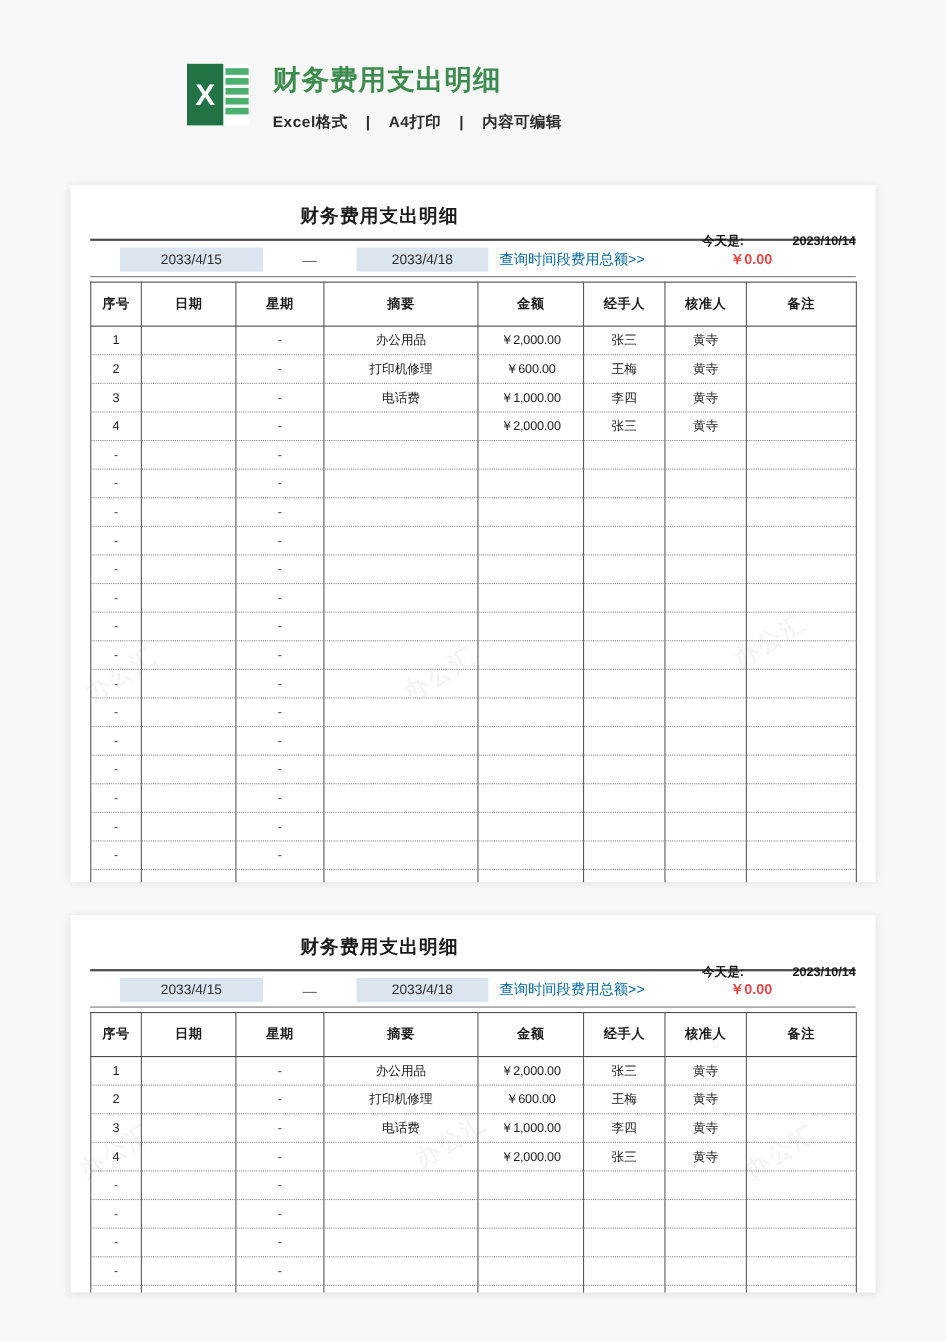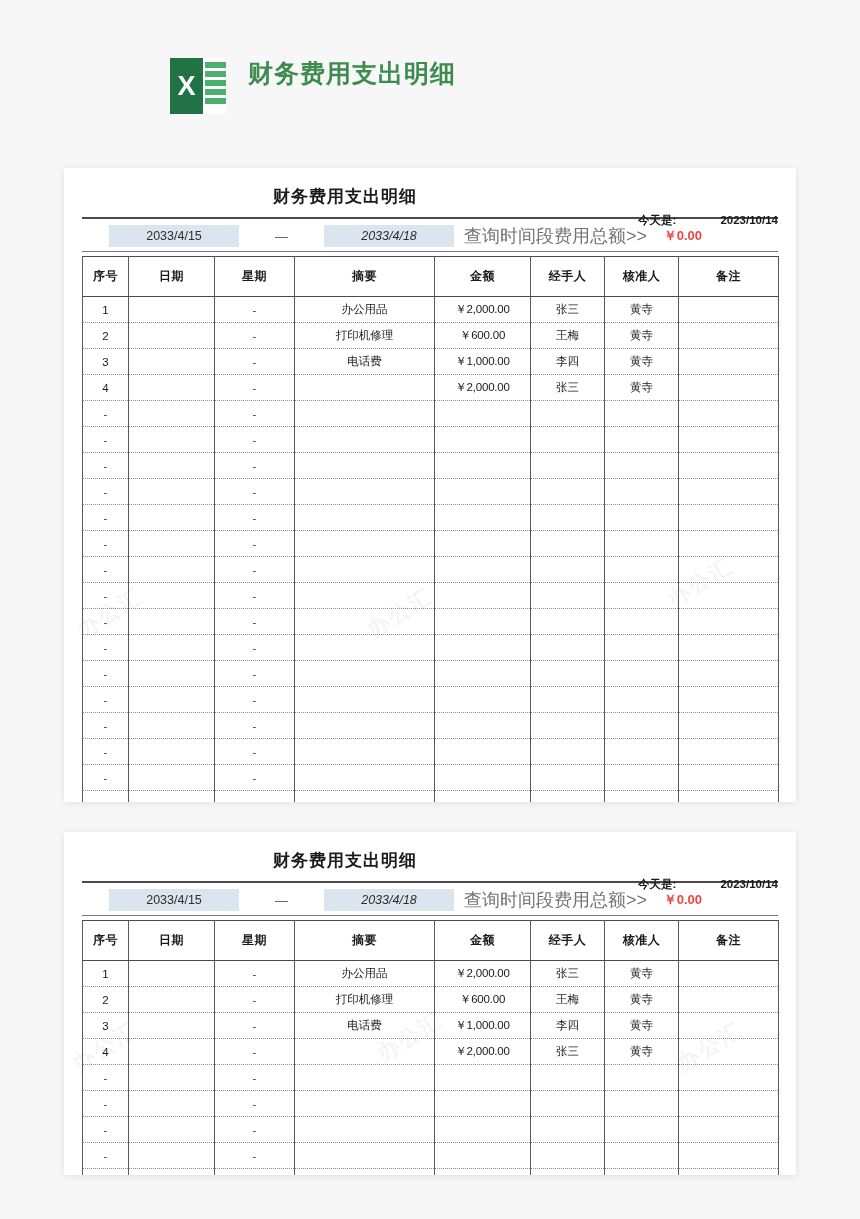--- a/index.html
+++ b/index.html
@@ -169,30 +169,30 @@
   }
   .date-box {
     background: #dbe5ef;
     color: #2d2d2d;
     height: 22px;
     line-height: 22px;
     text-align: center;
     font-size: 12.5px;
   }
   .date-box.start { width: 130px; }
-  .date-box.end   { width: 130px; font-style: italic; }
+  .date-box.end   { width: 120px; }
   .dash {
     width: 85px;
     text-align: center;
     color: #555;
     font-size: 13px;
   }
   .query-link {
-    color: #737373;
-    font-size: 18px;
+    color: #0369a1;
+    font-size: 13px;
     padding-left: 10px;
     white-space: nowrap;
     cursor: pointer;
   }
   .total-amount {
     margin-left: auto;
     color: #ef4444;
     font-size: 13px;
     font-weight: bold;
     padding-right: 76px;
@@ -262,20 +262,27 @@
       <div class="grid">
         <i></i>
         <i></i>
         <i></i>
         <i></i>
         <i></i>
       </div>
     </div>
     <div class="brand-text">
       <div class="brand-title">财务费用支出明细</div>
+      <div class="brand-sub">
+        <span>Excel格式</span>
+        <span class="sep">|</span>
+        <span>A4打印</span>
+        <span class="sep">|</span>
+        <span>内容可编辑</span>
+      </div>
     </div>
   </div>
 
   <div class="card" id="card-1">
     <div class="sheet">
 
       <div class="watermark" style="left:600px; top:400px;">办公汇</div>
       <div class="watermark" style="left:300px; top:430px;">办公汇</div>
       <div class="watermark" style="left:10px; top:430px;">办公汇</div>
 

